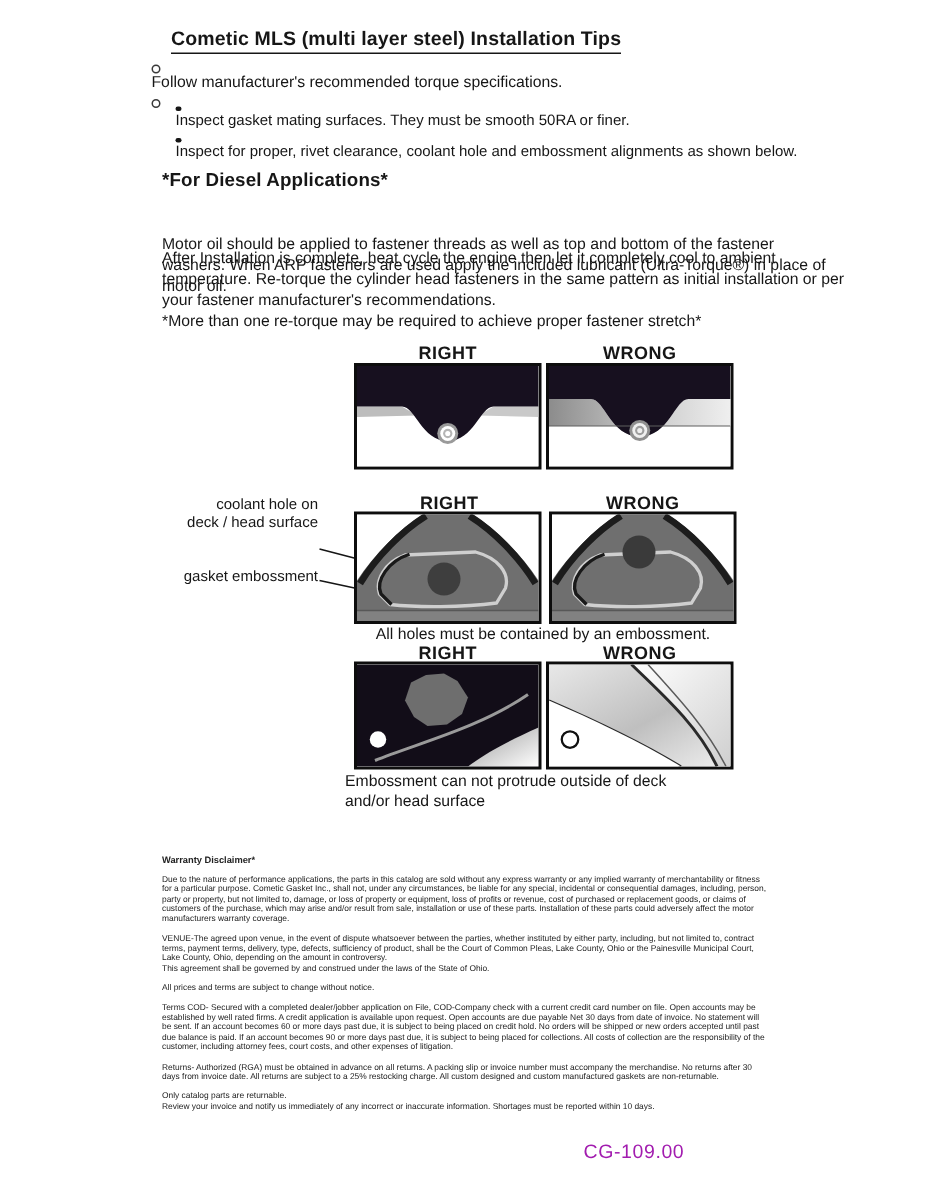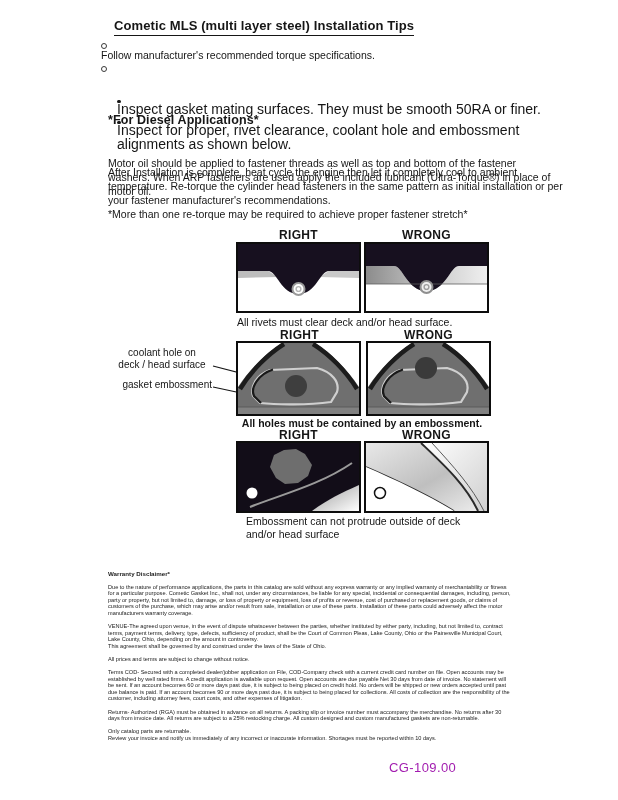--- a/index.html
+++ b/index.html
@@ -8,21 +8,21 @@
     font-family:"Liberation Sans", sans-serif;color:#161616;
   }
   .abs{position:absolute;}
   .page-title{
     left:114px;top:18px;font-size:13px;font-weight:bold;
     border-bottom:1.6px solid #161616;padding-bottom:2px;letter-spacing:.1px;
   }
   .tips{left:101px;top:39px;font-size:10.5px;line-height:13.4px;width:470px;}
   .tip-row{display:flex;align-items:flex-start;flex-direction:column;}
   .ring{width:4px;height:4px;border:1px solid #3a3a3a;border-radius:50%;margin:4px 4px 0 0;flex:0 0 auto;}
-  .subtips{left:117px;top:95px;font-size:14px;line-height:13.4px;width:470px;}
+  .subtips{left:117px;top:66px;font-size:10px;line-height:13.4px;width:470px;}
   .dot{width:3.5px;height:3.5px;background:#161616;border-radius:50%;margin:4.5px 3.5px 0 0;flex:0 0 auto;}
   .diesel-head{left:108px;top:113px;font-size:12.5px;font-weight:bold;letter-spacing:.1px;}
   .para{left:108px;font-size:10.5px;line-height:13.8px;}
   .p1{top:133px;width:452px;margin-top:24px;}
   .p2{top:166px;width:456px;}
   .note{top:208px;width:470px;}
   .dg-label{top:0;width:121px;text-align:center;font-size:12px;font-weight:bold;letter-spacing:.3px;}
   .panel{border:2px solid #0d0d0d;width:121px;display:block;}
   .caption{font-size:10.5px;line-height:12.8px;}
   .side-label{font-size:10px;line-height:11.6px;text-align:right;width:100px;}
@@ -89,26 +89,25 @@
     <rect x="0" y="0" width="121" height="67" fill="#ffffff"></rect>
     <path d="M0,22 H28 C37,22 41,47 60.5,47 C80,47 84,22 93,22 H121 V40 H0 Z" fill="url(#g1)"></path>
     <path d="M0,0 H121 V22 H93 C84,22 80,47 60.5,47 C41,47 37,22 28,22 H0 Z" fill="#17101f"></path>
     <line x1="0" y1="40" x2="121" y2="40" stroke="#5e5e5e" stroke-width="0.8"></line>
     <circle cx="60.5" cy="43" r="7" fill="#8f8f8f"></circle>
     <circle cx="60.5" cy="43" r="5" fill="#efefef"></circle>
     <circle cx="60.5" cy="43" r="3.1" fill="#9d9d9d"></circle>
     <circle cx="60.5" cy="43" r="1.7" fill="#efefef"></circle>
   </svg>
 
-  <div class="abs caption" style="left:237px;top:316px;">All rivets must clear deck and/or head surface.</div>
 
   <div class="abs dg-label" style="left:239px;top:328px;">RIGHT</div>
   <div class="abs dg-label" style="left:368px;top:328px;">WRONG</div>
 
-  <div class="abs side-label" style="left:112px;top:347px;text-align:center;">
+  <div class="abs side-label" style="left:112px;top:331px;">
     <div>coolant hole on</div>
     <div>deck / head surface</div>
   </div>
   <div class="abs side-label" style="left:112px;top:379px;">gasket embossment</div>
 
   <svg class="abs" style="left:112px;top:340px;" width="185" height="80" viewBox="0 0 185 80">
     <line x1="101" y1="26" x2="174" y2="45" stroke="#161616" stroke-width="1.1"></line>
     <line x1="101" y1="47" x2="143" y2="56" stroke="#161616" stroke-width="1.1"></line>
   </svg>
 
@@ -131,21 +130,21 @@
     <path d="M77,0 H121 V44 C109,26 93,10 77,0 Z" fill="#ffffff"></path>
     <path d="M46,1 C30,11 13,28 2,46" stroke="#1c1c1c" stroke-width="4.5" fill="none"></path>
     <path d="M75,1 C91,11 108,28 119,46" stroke="#1c1c1c" stroke-width="4.5" fill="none"></path>
     <rect x="0" y="64" width="121" height="7" fill="#818181"></rect>
     <line x1="0" y1="64" x2="121" y2="64" stroke="#575757" stroke-width="0.9"></line>
     <path d="M22,60 L15,53 C12,44 18,32 32,27 L79,25 C94,29 102,39 99,49 L93,59 C70,62 40,62 22,60 Z" stroke="#cfcfcf" stroke-width="2.2" fill="none"></path>
     <path d="M35,26.5 C21,31 12,44 16,53 L23,60" stroke="#191919" stroke-width="2.2" fill="none"></path>
     <circle cx="58" cy="25" r="11" fill="#3a3a3a"></circle>
   </svg>
 
-  <div class="abs caption" style="left:235px;top:417px;width:254px;text-align:center;font-weight:bold;">All holes must be contained by an embossment.</div>
+  <div class="abs caption" style="left:235px;top:417px;width:254px;text-align:center;">All holes must be contained by an embossment.</div>
 
   <div class="abs dg-label" style="left:238px;top:428px;">RIGHT</div>
   <div class="abs dg-label" style="left:366px;top:428px;">WRONG</div>
 
   <svg class="abs panel" style="left:236px;top:441px;" width="121" height="68" viewBox="0 0 121 68">
     <defs>
       <linearGradient id="g2" x1="0" y1="0" x2="1" y2="1">
         <stop offset="0" stop-color="#9a9a9a"></stop>
           <stop offset="1" stop-color="#ffffff"></stop>
       </linearGradient>
@@ -171,21 +170,21 @@
     </defs>
     <rect x="0" y="0" width="121" height="68" fill="url(#g3)"></rect>
     <path d="M55,0 C78,22 100,42 112,68 L121,68 V0 Z" fill="url(#g4)"></path>
     <path d="M55,0 C78,22 100,42 112,68" stroke="#2a2a2a" stroke-width="2" fill="none"></path>
     <path d="M66,0 C88,24 106,44 118,68" stroke="#5a5a5a" stroke-width="1" fill="none"></path>
     <path d="M0,24 C30,37 62,52 88,68" stroke="#2a2a2a" stroke-width="1.6" fill="none"></path>
     <path d="M88,68 C62,52 30,37 0,24 L0,68 Z" fill="#ffffff"></path>
     <circle cx="14" cy="50" r="5.5" fill="#ffffff" stroke="#111111" stroke-width="1.5"></circle>
   </svg>
 
-  <div class="abs caption" style="left:246px;top:515px;width:270px;">
+  <div class="abs caption" style="left:230px;top:515px;width:270px;">
     <div>Embossment can not protrude outside of deck</div>
     <div>and/or head surface</div>
   </div>
 
   <div class="abs warranty">
     <p class="wh">Warranty Disclaimer*</p>
     <p>Due to the nature of performance applications, the parts in this catalog are sold without any express warranty or any implied warranty of merchantability or fitness for a particular purpose.  Cometic Gasket Inc., shall not, under any circumstances, be liable for any special, incidental or consequential damages, including, person, party or property, but not limited to, damage, or loss of property or equipment, loss of profits or revenue, cost of purchased or replacement goods, or claims of customers of the purchase, which may arise and/or result from sale, installation or use of these parts.  Installation of these parts could adversely affect the motor manufacturers warranty coverage.</p>
     <p class="tight">VENUE-The agreed upon venue, in the event of dispute whatsoever between the parties, whether instituted by either party, including, but not limited to, contract terms, payment terms, delivery, type, defects, sufficiency of product, shall be the Court of Common Pleas, Lake County, Ohio or the Painesville Municipal Court, Lake County, Ohio, depending on the amount in controversy.</p>
     <p>This agreement shall be governed by and construed under the laws of the State of Ohio.</p>
     <p>All prices and terms are subject to change without notice.</p>

